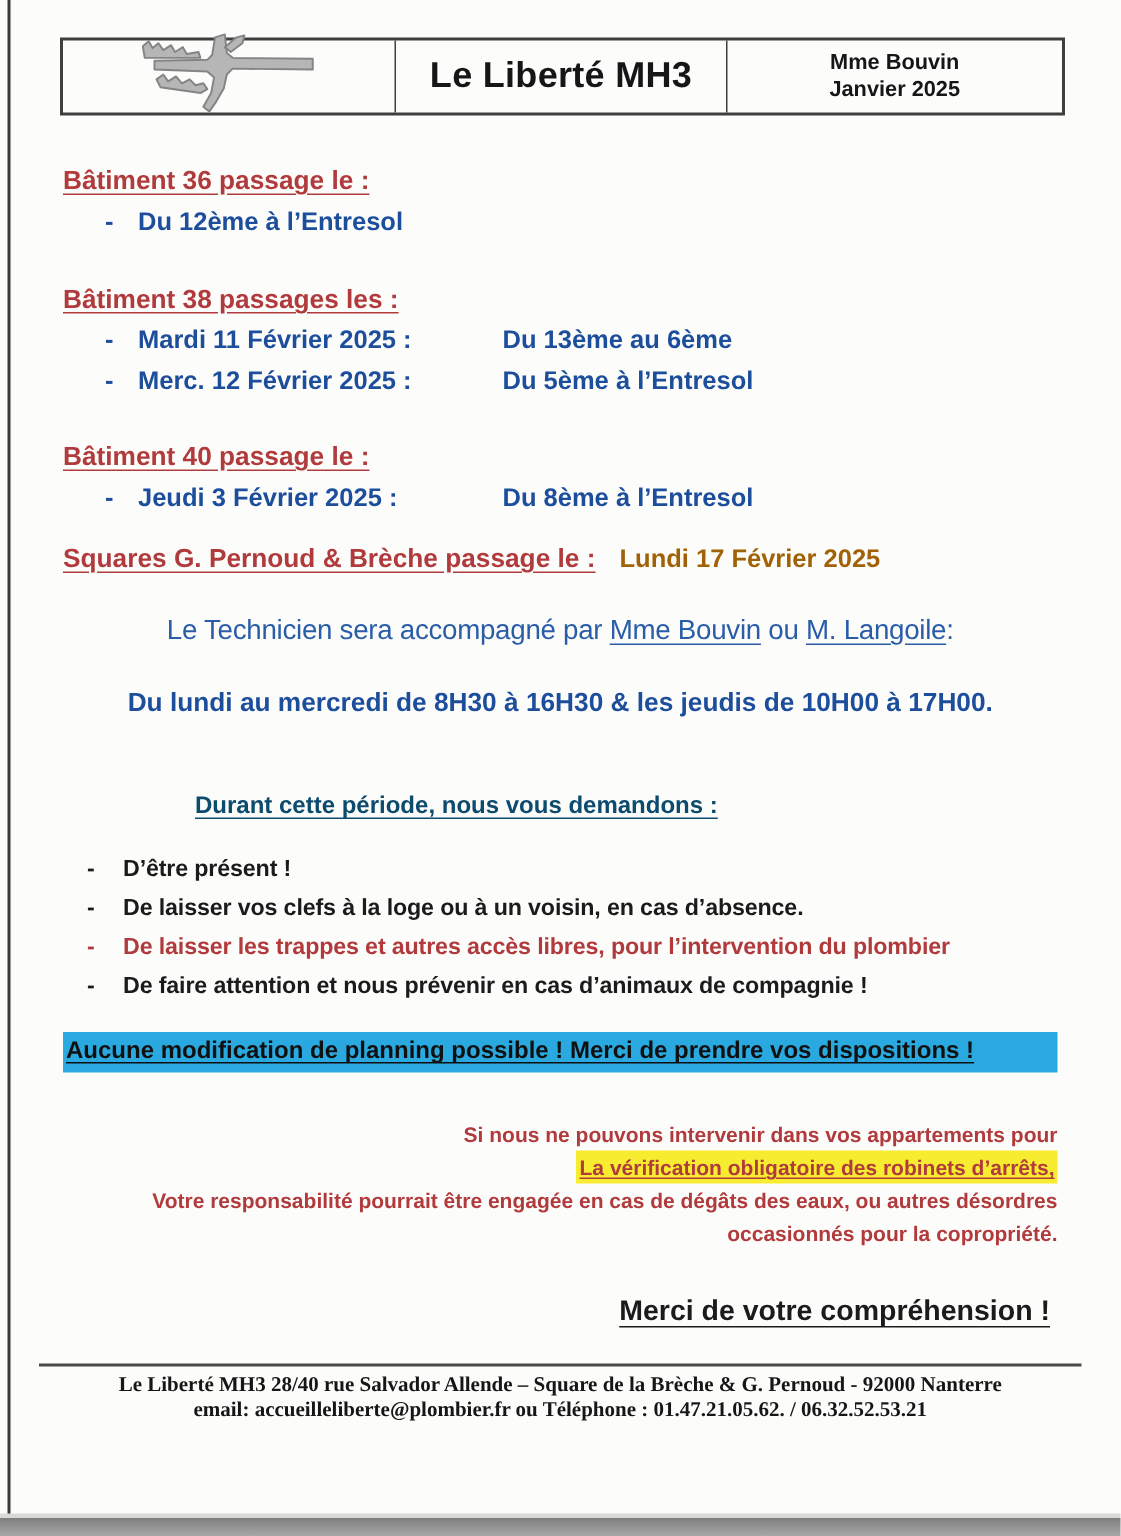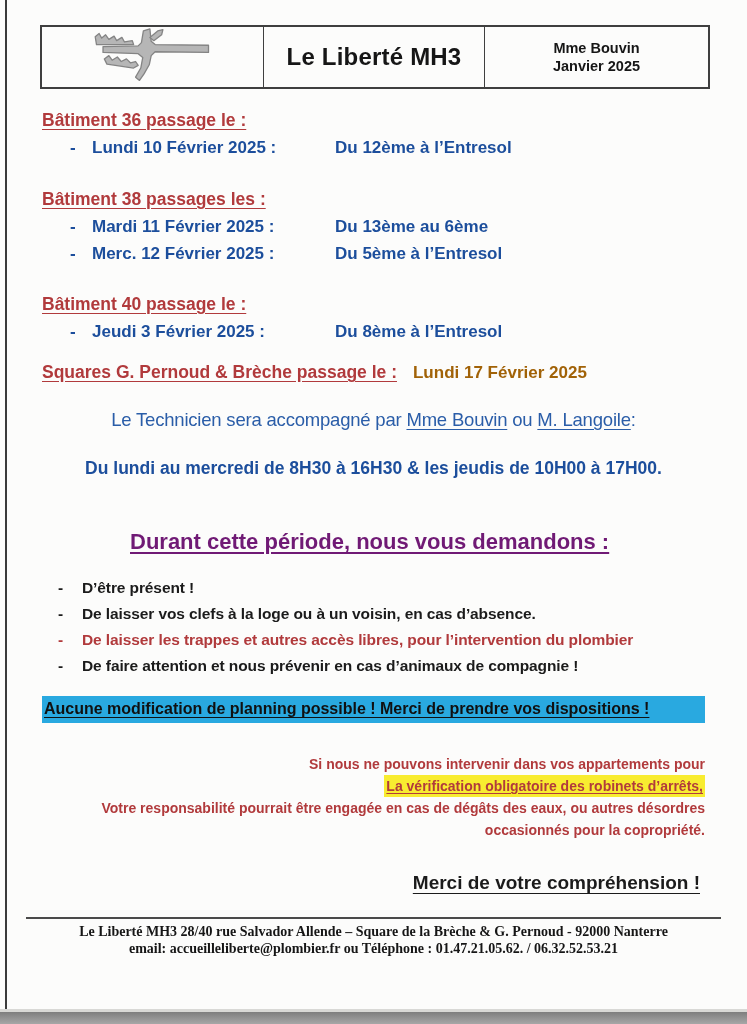--- a/index.html
+++ b/index.html
@@ -4,21 +4,21 @@
 <style>
   * { margin:0; padding:0; box-sizing:border-box; }
   html,body { width:747px; height:1024px; }
   body { font-family:"Liberation Sans", sans-serif; background:#fbfbfa; overflow:hidden; }
   .page { position:relative; width:747px; height:1024px; background:#fcfcfb; }
   .scan-edge-left { position:absolute; left:5px; top:0; bottom:0; width:2px; background:#3b3b3b; }
   .scan-edge-bottom { position:absolute; left:0; right:0; bottom:0; height:12px; background:linear-gradient(#7e7e7e,#a7a7a7); }
   .scan-shadow-bottom { position:absolute; left:0; right:0; bottom:12px; height:3px; background:#d9d9d6; }
 
   
-  .hdr-table { position:absolute; left:40px; top:25px; width:670px; height:64px;
+  .hdr-table { position:absolute; left:40px; top:25px; width:670px; height:52px;
                border:2px solid #3f3f3f; display:flex; }
   .hdr-cell { border-right:1.5px solid #3f3f3f; display:flex; align-items:center; justify-content:center; }
   .hdr-cell:last-child { border-right:none; }
   .cell-logo { width:222px; }
   .cell-title { width:221px; font-size:24px; font-weight:bold; color:#161616; letter-spacing:0.2px; }
   .cell-contact { width:223px; flex-direction:column; font-size:14.5px; font-weight:bold; color:#161616; line-height:18px; }
 
   .content { position:absolute; left:42px; top:89px; width:663px; }
 
   .sec-heading { margin-top:21px; font-size:17.5px; font-weight:bold; color:#b13a3c;
@@ -32,21 +32,21 @@
 
   .squares-row { display:flex; margin-top:20px; align-items:baseline; }
   .squares-row .sec-heading { margin-top:0; }
   .squares-date { margin-left:16px; font-size:17px; font-weight:bold; color:#a16207; }
 
   .tech-line { margin-top:26px; text-align:center; font-size:18.5px; color:#2a5da8; letter-spacing:-0.2px; }
   .tech-line .uname { text-decoration:underline; text-underline-offset:3px; }
 
   .hours-line { margin-top:27px; text-align:center; font-size:17.5px; font-weight:bold; color:#1c4e9c; white-space:nowrap; }
 
-  .durant { margin-top:50px; margin-left:88px; font-size:22px; font-weight:bold; color:#701a75;
+  .durant { margin-top:50px; margin-left:88px; font-size:16px; font-weight:bold; color:#0c4a6e;
             text-decoration:underline; text-underline-offset:3px; }
 
   .demands { margin-top:20px; list-style:none; }
   .demand { display:flex; font-size:15.5px; font-weight:bold; color:#1b1b1b; line-height:26px; letter-spacing:-0.1px; }
   .demand .dash { width:24px; margin-left:16px; }
   .demand.red { color:#b13a3c; }
 
   .banner { margin-top:17px; background:#29a9e0; color:#101010; font-size:16px; font-weight:bold;
             text-decoration:underline; text-underline-offset:3px; padding:4px 3px 5px 2px; white-space:nowrap; }
 
@@ -83,21 +83,20 @@
       <span>Mme Bouvin</span>
       <span>Janvier 2025</span>
     </div>
   </div>
 
   <div class="content">
 
     <div class="sec-heading">Bâtiment 36 passage le :</div>
     <div class="entry">
       <span class="dash">-</span>
-      <span class="edate">Lundi 10 Février 2025 :</span>
       <span class="erange">Du 12ème à l’Entresol</span>
     </div>
 
     <div class="sec-heading sec2">Bâtiment 38 passages les :</div>
     <div class="entry">
       <span class="dash">-</span>
       <span class="edate">Mardi 11 Février 2025 :</span>
       <span class="erange">Du 13ème au 6ème</span>
     </div>
     <div class="entry">

